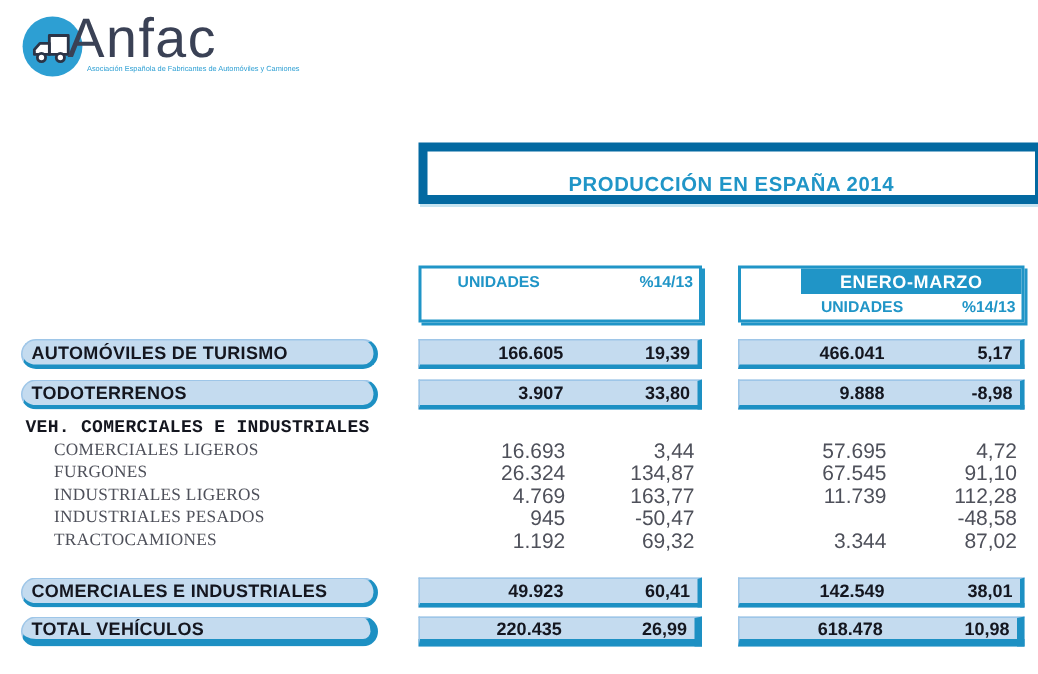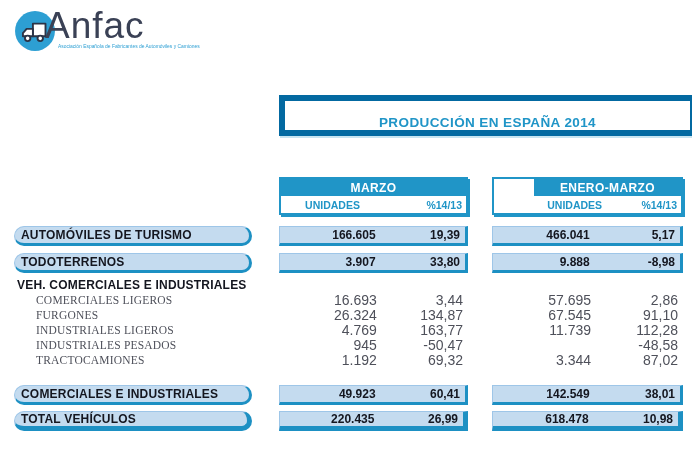--- a/index.html
+++ b/index.html
@@ -46,21 +46,21 @@
   .g1{left:279px;width:189px;}
   .g2{left:492px;width:191px;}
   .box{
     background:#c4dbef;border:1px solid #9ec6e8;
     border-right:3px solid #1d90c3;border-bottom:3px solid #1d90c3;
   }
   .total .box{border-right:5px solid #1d90c3;border-bottom:5px solid #1d90c3;}
   .h20{height:20px;}
   .h15{height:15px;}
   .lbl-text{font-weight:bold;font-size:12px;color:#14161f;padding-left:6px;letter-spacing:.2px;}
-  .section-text{font-weight:bold;font-size:12px;color:#14161f;padding-left:3px;letter-spacing:.2px;}
+  .section-text{font-weight:bold;font-size:12px;color:#14161f;padding-left:3px;letter-spacing:.2px;font-family:Liberation Mono, monospace;}
   .plain-lbl{font-size:11.5px;color:#4e505a;padding-left:22px;letter-spacing:.2px;font-family:Liberation Serif, serif;}
   .vals{display:flex;width:100%;align-items:flex-end;}
   .vals .u{flex:1.32;text-align:right;padding-right:12px;}
   .vals .p{flex:1;text-align:right;padding-right:5px;}
   .vb{font-weight:bold;font-size:12px;color:#14161f;}
   .vp{font-size:14px;color:#4e505a;}
 </style>
 </head>
 <body>
 
@@ -78,21 +78,20 @@
   </span>
   <span class="logo-brand">Anfac</span>
   <span class="logo-tagline">Asociación Española de Fabricantes de Automóviles y Camiones</span>
 </div>
 
 <div class="title-box">
   <span>PRODUCCIÓN EN ESPAÑA 2014</span>
 </div>
 
 <div class="grp grp-marzo">
-  <div class="grp-title">MARZO</div>
   <div class="grp-sub">
     <span class="u">UNIDADES</span>
     <span class="p">%14/13</span>
   </div>
 </div>
 <div class="grp grp-enero">
   <div class="grp-title">ENERO-MARZO</div>
   <div class="grp-sub">
     <span class="u">UNIDADES</span>
     <span class="p">%14/13</span>
@@ -145,21 +144,21 @@
   </div>
   <div class="cell g1 h15" style="top:292px">
     <div class="vals">
       <span class="u vp">16.693</span>
       <span class="p vp">3,44</span>
     </div>
   </div>
   <div class="cell g2 h15" style="top:292px">
     <div class="vals">
       <span class="u vp">57.695</span>
-      <span class="p vp">2,86</span>
+      <span class="p vp">4,72</span>
     </div>
   </div>
 </div>
 
 <div>
   <div class="cell lbl h15" style="top:307px">
     <span class="plain-lbl">FURGONES</span>
   </div>
   <div class="cell g1 h15" style="top:307px">
     <div class="vals">

